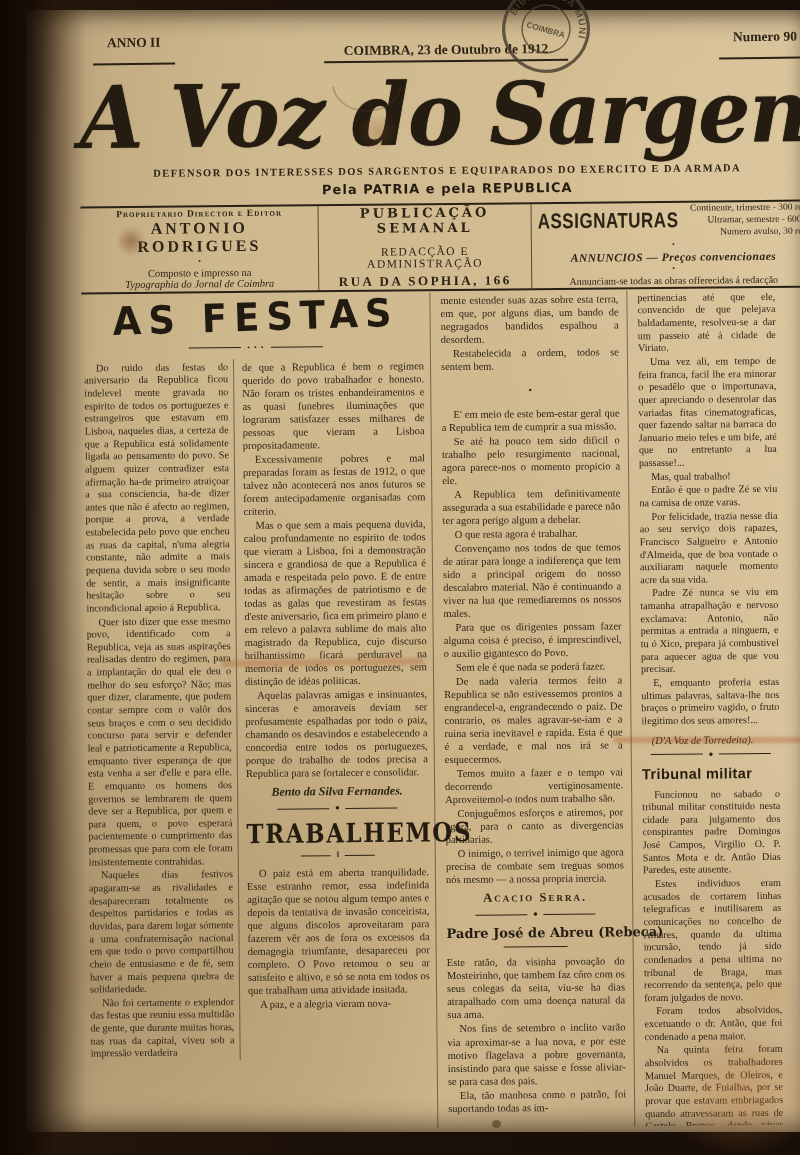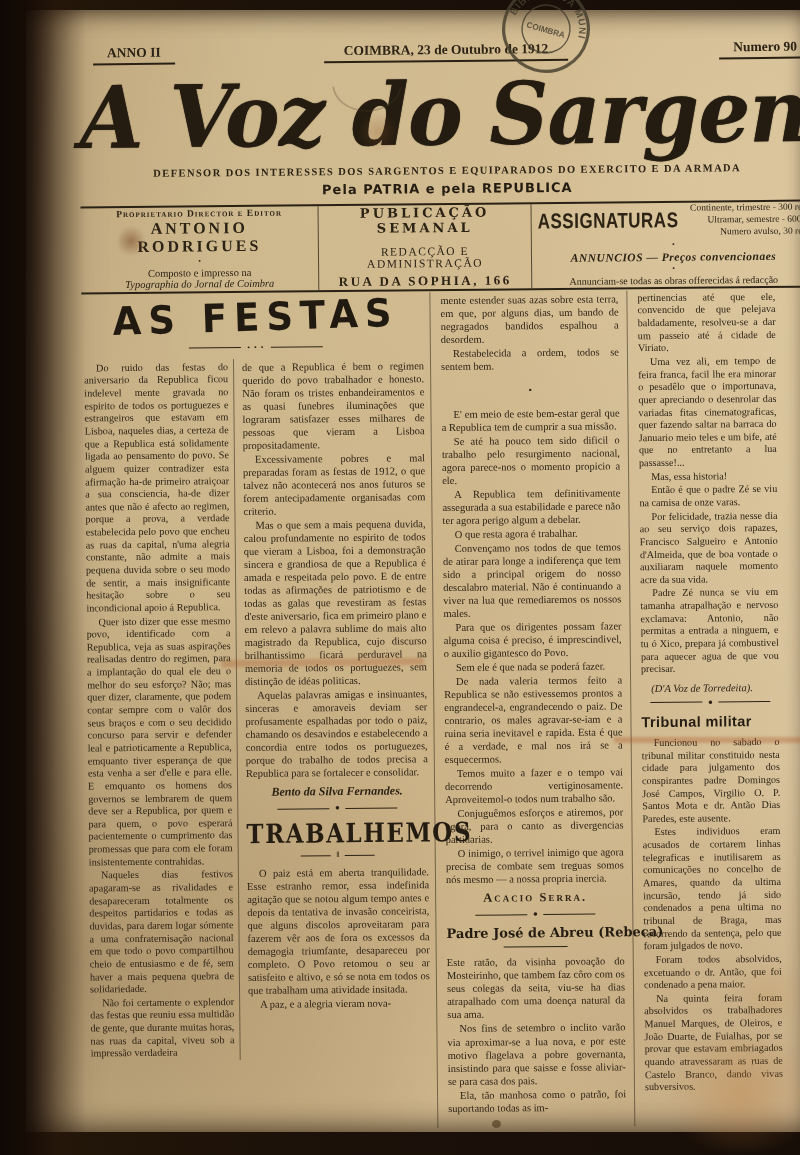--- a/index.html
+++ b/index.html
@@ -22,21 +22,21 @@
       inset 0 -18px 26px -14px rgba(30,18,8,.65),
       inset 55px 0 55px -38px rgba(22,10,4,.8);
   }
   .binding{position:absolute;left:0;top:0;width:86px;height:1155px;
     background:linear-gradient(90deg,rgba(14,7,3,.95) 0%,rgba(20,10,5,.75) 35%,rgba(40,22,10,.35) 65%,transparent 100%);}
   
   .print{position:absolute;left:56px;top:22px;width:734px;color:#2c2315;
     transform:rotate(-0.55deg);transform-origin:50% 30%;}
   .pg-header{display:grid;grid-template-columns:1fr auto 1fr;align-items:end;height:30px;}
   .hd{font-family:"Liberation Serif",serif;font-weight:bold;font-size:13.5px;
-    border-bottom:2px solid #2a2115;padding:0 14px 2px;white-space:nowrap;}
+    border-bottom:2px solid #2a2115;padding:0 14px 12px;white-space:nowrap;}
   .hd-left{justify-self:start;margin-left:14px;}
   .hd-center{justify-self:center;padding:0 20px 2px;}
   .hd-right{justify-self:end;margin-right:2px;}
   
   .masthead{text-align:center;margin-top:4px;}
   .mast-title{
     font-family:"DejaVu Serif",serif;font-style:italic;font-weight:bold;
     font-size:82px;line-height:1.18;white-space:nowrap;color:#241c10;
     transform:scaleY(1.05);letter-spacing:-1px;text-shadow:0 0 1px rgba(36,28,16,.9);
   }
@@ -259,24 +259,25 @@
               <p class="para">Ela, tão manhosa como o patrão, foi suportando todas as im-</p>
             </div>
         </div>
 
         <div class="vsep"></div>
 
         <div class="col col4">
           <div class="cont">
               <p class="para">pertinencias até que ele, convencido de que pelejava baldadamente, resolveu-se a dar um passeio até á cidade de Viriato.</p>
               <p class="para">Uma vez ali, em tempo de feira franca, facil lhe era minorar o pesadêlo que o importunava, quer apreciando o desenrolar das variadas fitas cinematograficas, quer fazendo saltar na barraca do Januario meio teles e um bife, até que no entretanto a lua passasse!...</p>
-              <p class="para">Mas, essa historia!</p>
+              <p class="para">Mas, qual trabalho!</p>
               <p class="para">Então é que o padre Zé se viu na camisa de onze varas.</p>
               <p class="para">Por felicidade, trazia nesse dia ao seu serviço dois rapazes, Francisco Salgueiro e Antonio d'Almeida, que de boa vontade o auxiliaram naquele momento acre da sua vida.</p>
               <p class="para">Padre Zé nunca se viu em tamanha atrapalhação e nervoso exclamava: Antonio, não permitas a entrada a ninguem, e tu ó Xico, prepara já combustivel para aquecer agua de que vou precisar.</p>
+              <p class="para">E, emquanto proferia estas ultimas palavras, saltava-lhe nos braços o primeiro vagido, o fruto ilegitimo dos seus amores!...</p>
             </div>
           <div class="credit">(D'A Voz de Torredeita).</div>
           <div class="orn">
             <span class="bar"></span>
             <span class="gl gl-oval"></span>
             <span class="bar"></span>
           </div>
           <div class="h-trib">Tribunal militar</div>
           <div>
               <p class="para">Funcionou no sabado o tribunal militar constituido nesta cidade para julgamento dos conspirantes padre Domingos José Campos, Virgilio O. P. Santos Mota e dr. Antão Dias Paredes, este ausente.</p>

